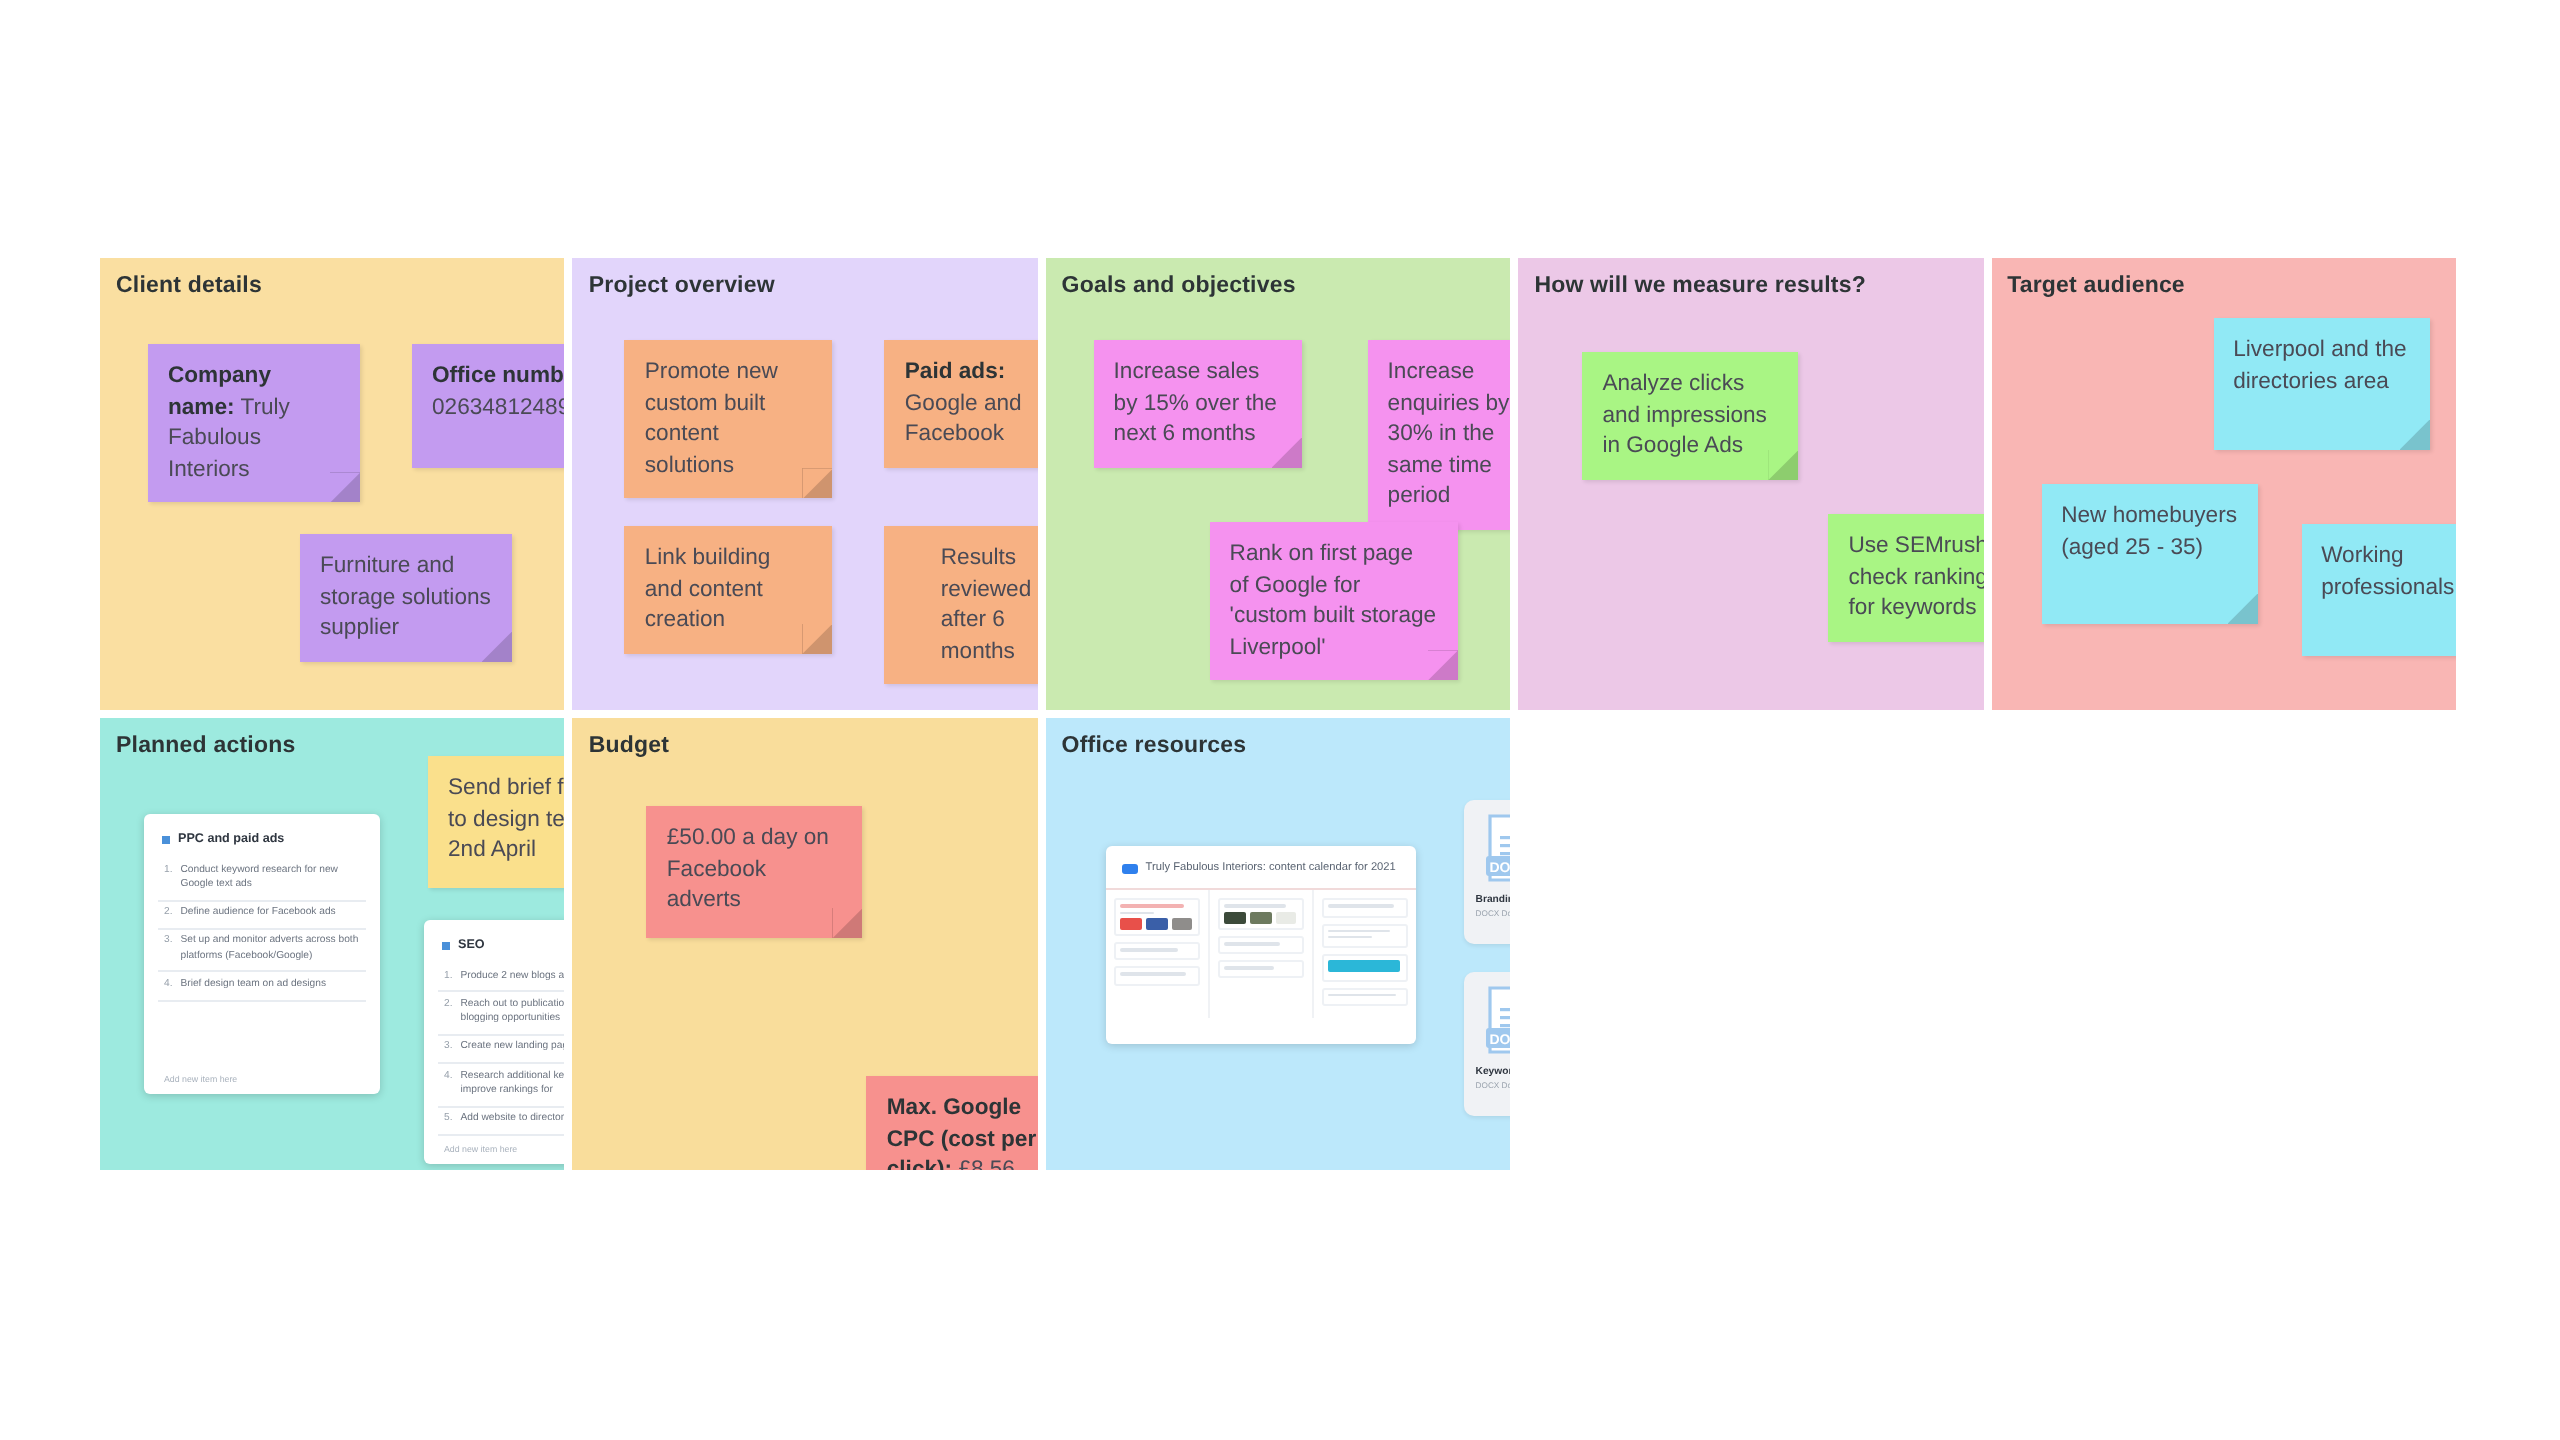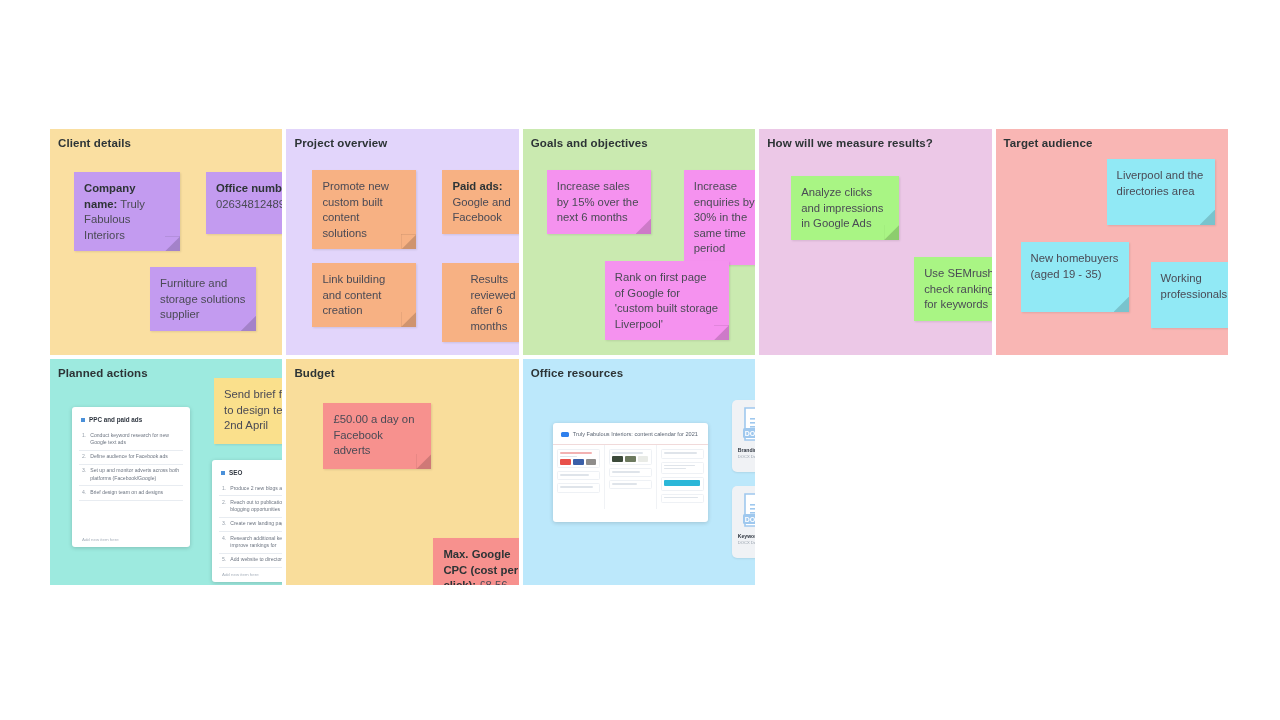--- a/index.html
+++ b/index.html
@@ -289,21 +289,21 @@
 
   <div class="panel" style="background:#f9b6b4">
     <div class="panel-title">Target audience</div>
 
     <div class="note" style="left:111px; top:30px; width:108px; min-height:66px; background:#91e9f5; --fold-light:#91e9f5;">
       <span>Liverpool and the directories area</span>
       <span class="fold"></span>
     </div>
 
     <div class="note" style="left:25px; top:113px; width:108px; min-height:70px; background:#91e9f5; --fold-light:#91e9f5;">
-      <span>New homebuyers (aged 19 - 35)</span>
+      <span>New homebuyers (aged 25 - 35)</span>
       <span class="fold"></span>
     </div>
 
     <div class="note" style="left:155px; top:133px; width:108px; min-height:66px; background:#91e9f5; --fold-light:#91e9f5;">
       <span>Working professionals</span>
       <span class="fold"></span>
     </div>
   </div>
 
   <div class="panel" style="background:#9deadf">

